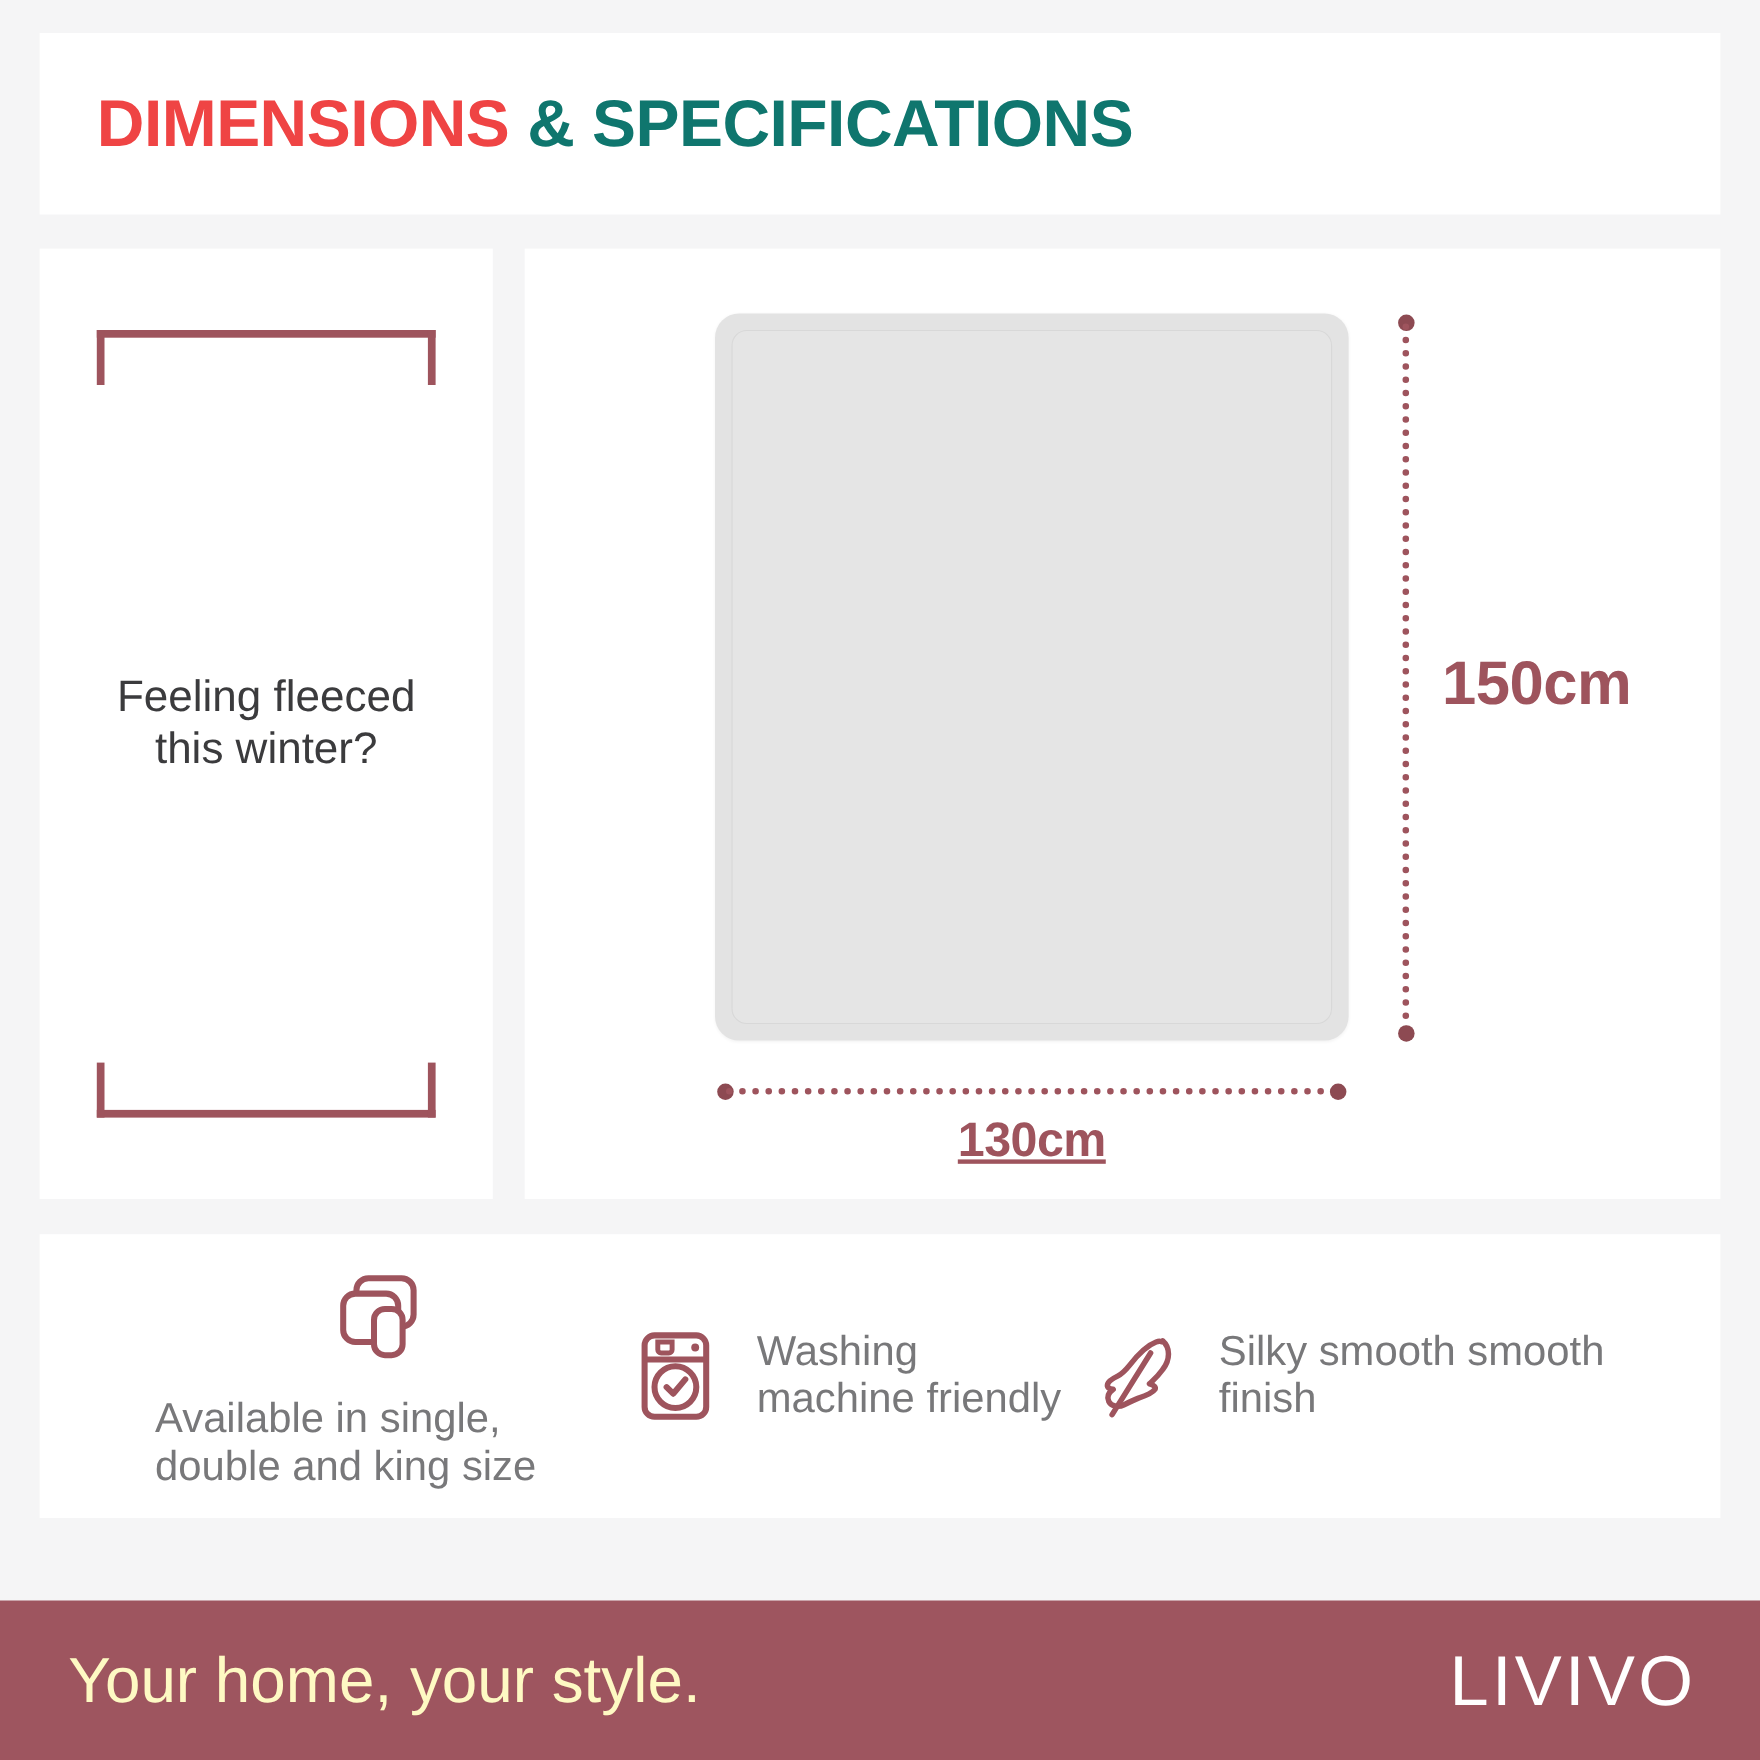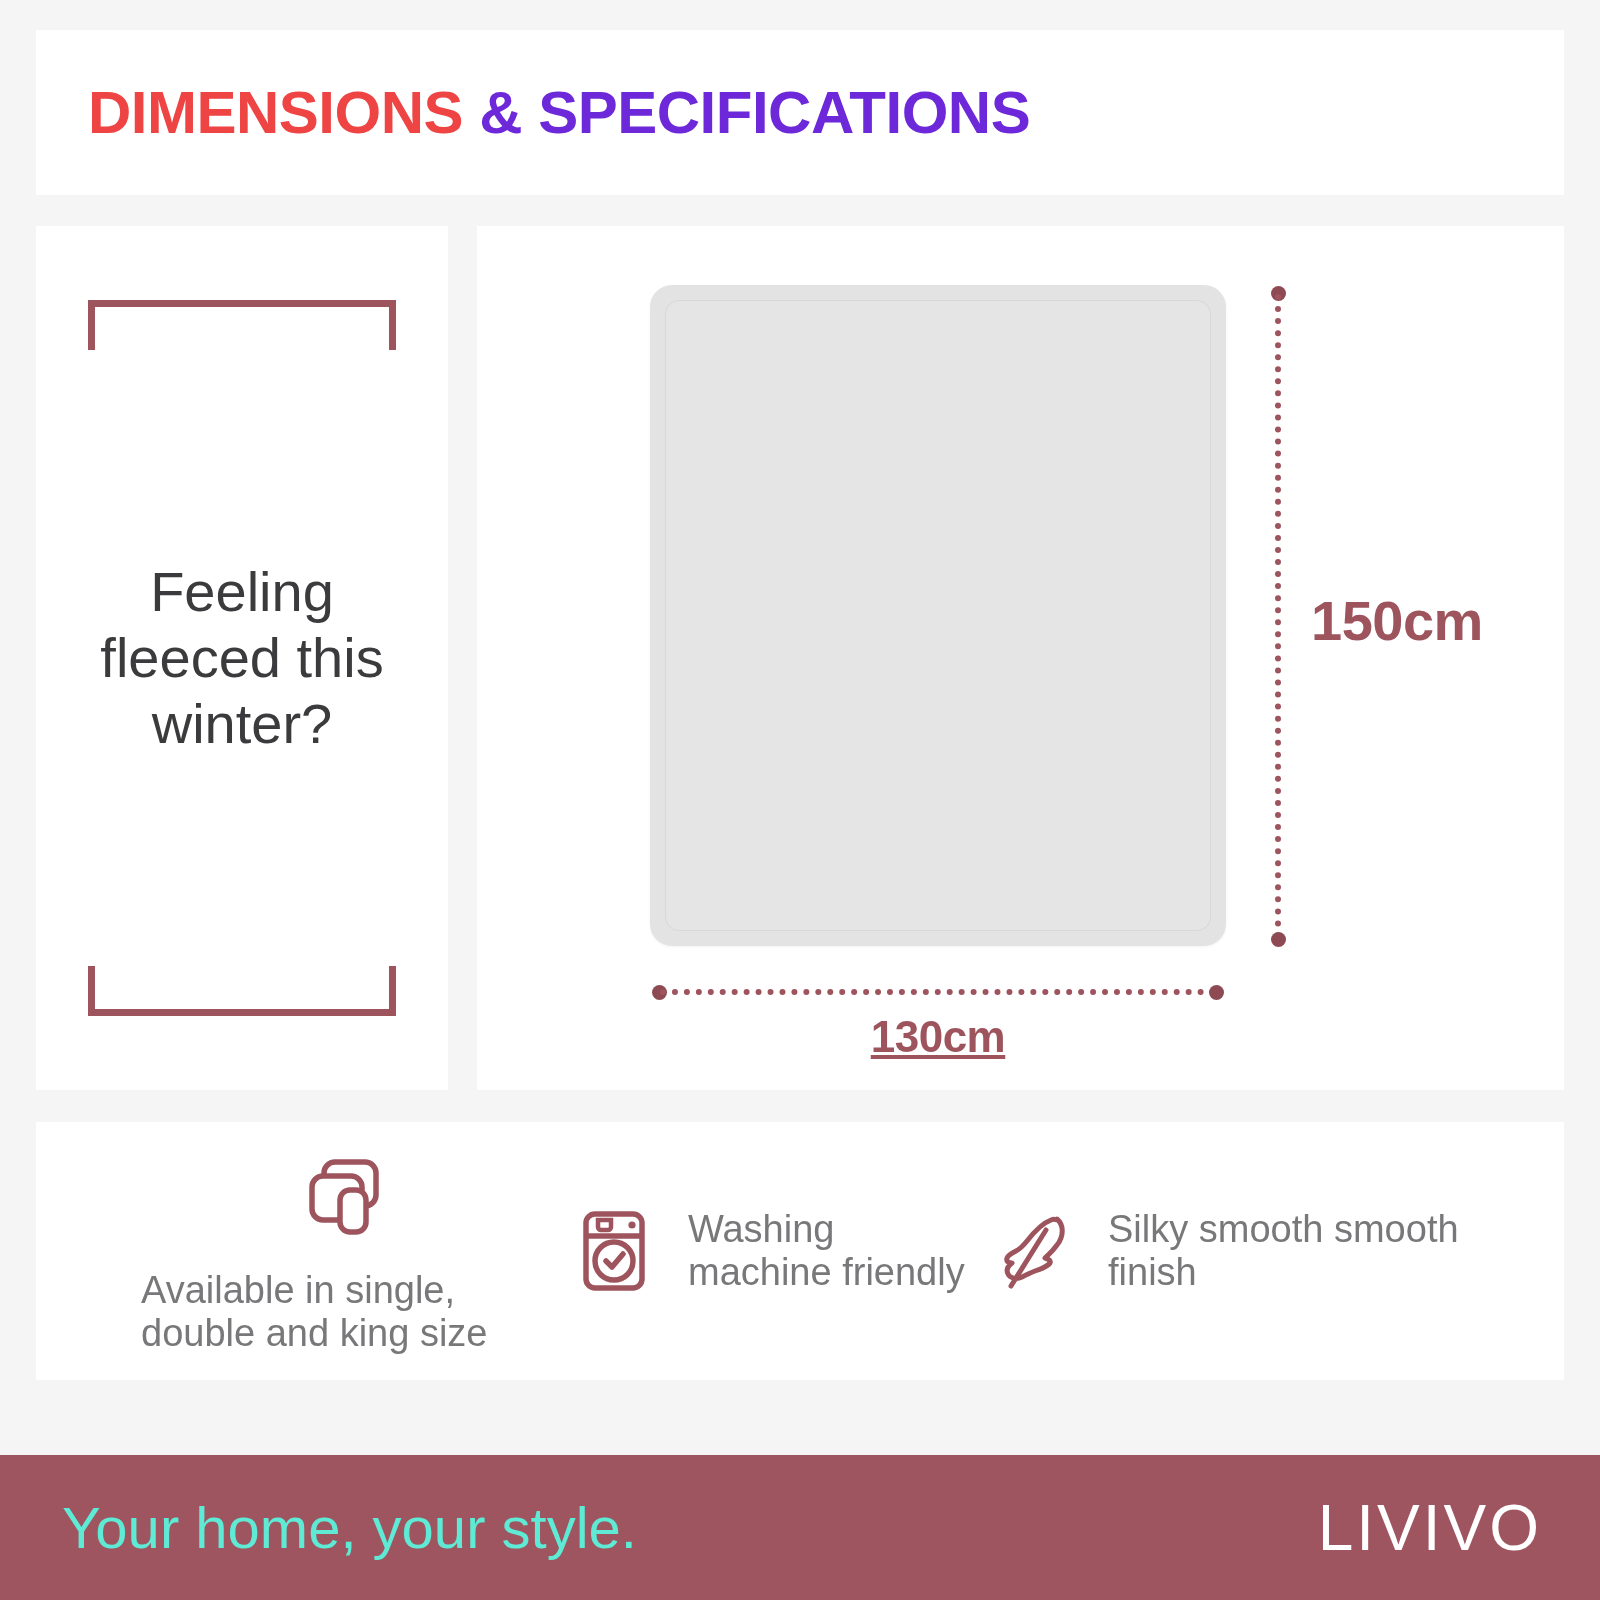--- a/index.html
+++ b/index.html
@@ -34,21 +34,21 @@
     left: 52px;
     top: 50%;
     transform: translateY(-50%);
     font-size: 60px;
     font-weight: bold;
     letter-spacing: -0.5px;
     white-space: nowrap;
     line-height: 1;
   }
   .header-title .part-a { color: #ef4444; text-align: right; }
-  .header-title .part-b { color: #6d28d9; }
+  .header-title .part-b { color: #0f766e; }
 
   
   .quote-card {
     position: absolute;
     left: 36px;
     top: 226px;
     width: 412px;
     height: 864px;
     background: #ffffff;
   }
@@ -72,21 +72,21 @@
     border-right: 7px solid #9e545d;
   }
   .quote-text {
     position: absolute;
     left: 0;
     right: 0;
     top: 50%;
     transform: translateY(-50%);
     text-align: center;
     color: #3b3b3d;
-    font-size: 56px;
+    font-size: 40px;
     line-height: 1.18;
     padding: 0 34px;
     box-sizing: border-box;
   }
 
   
   .product-card {
     position: absolute;
     left: 477px;
     top: 226px;
@@ -238,21 +238,21 @@
     bottom: 0;
     width: 1600px;
     height: 145px;
     background: #9e555f;
   }
   .footer-tagline {
     position: absolute;
     left: 62px;
     top: 50%;
     transform: translateY(-50%);
-    color: #5eead4;
+    color: #fef9c3;
     font-size: 58px;
     line-height: 1;
     white-space: nowrap;
   }
   .footer-logo {
     position: absolute;
     right: 58px;
     top: 50%;
     transform: translateY(-50%);
     color: #ffffff;

